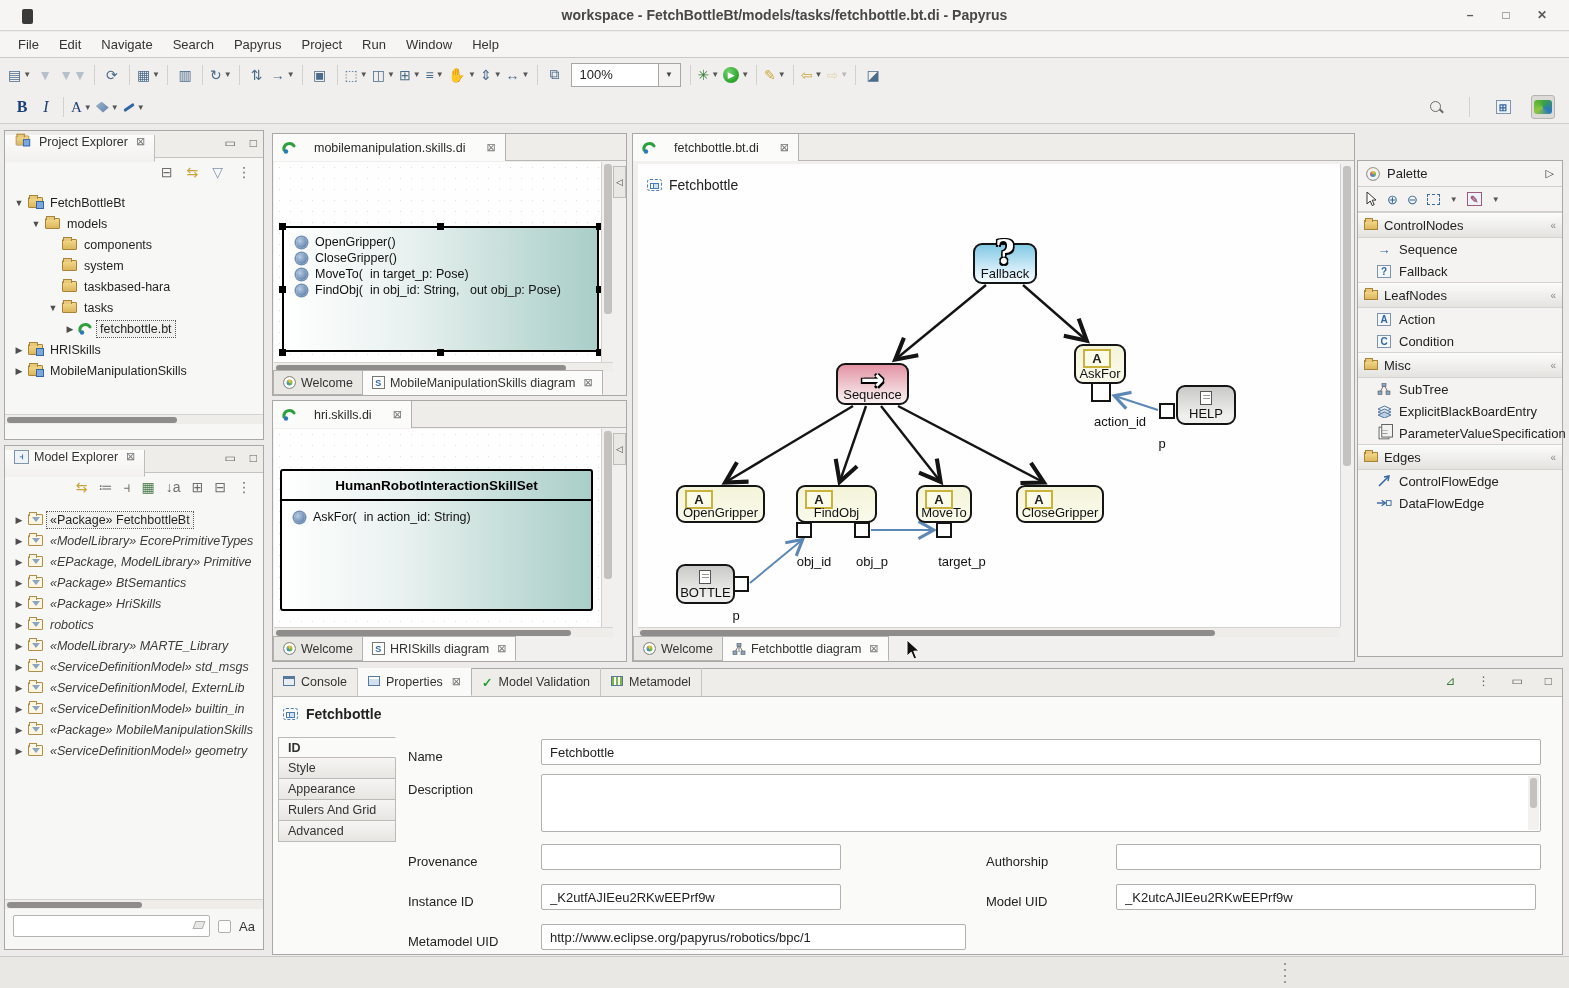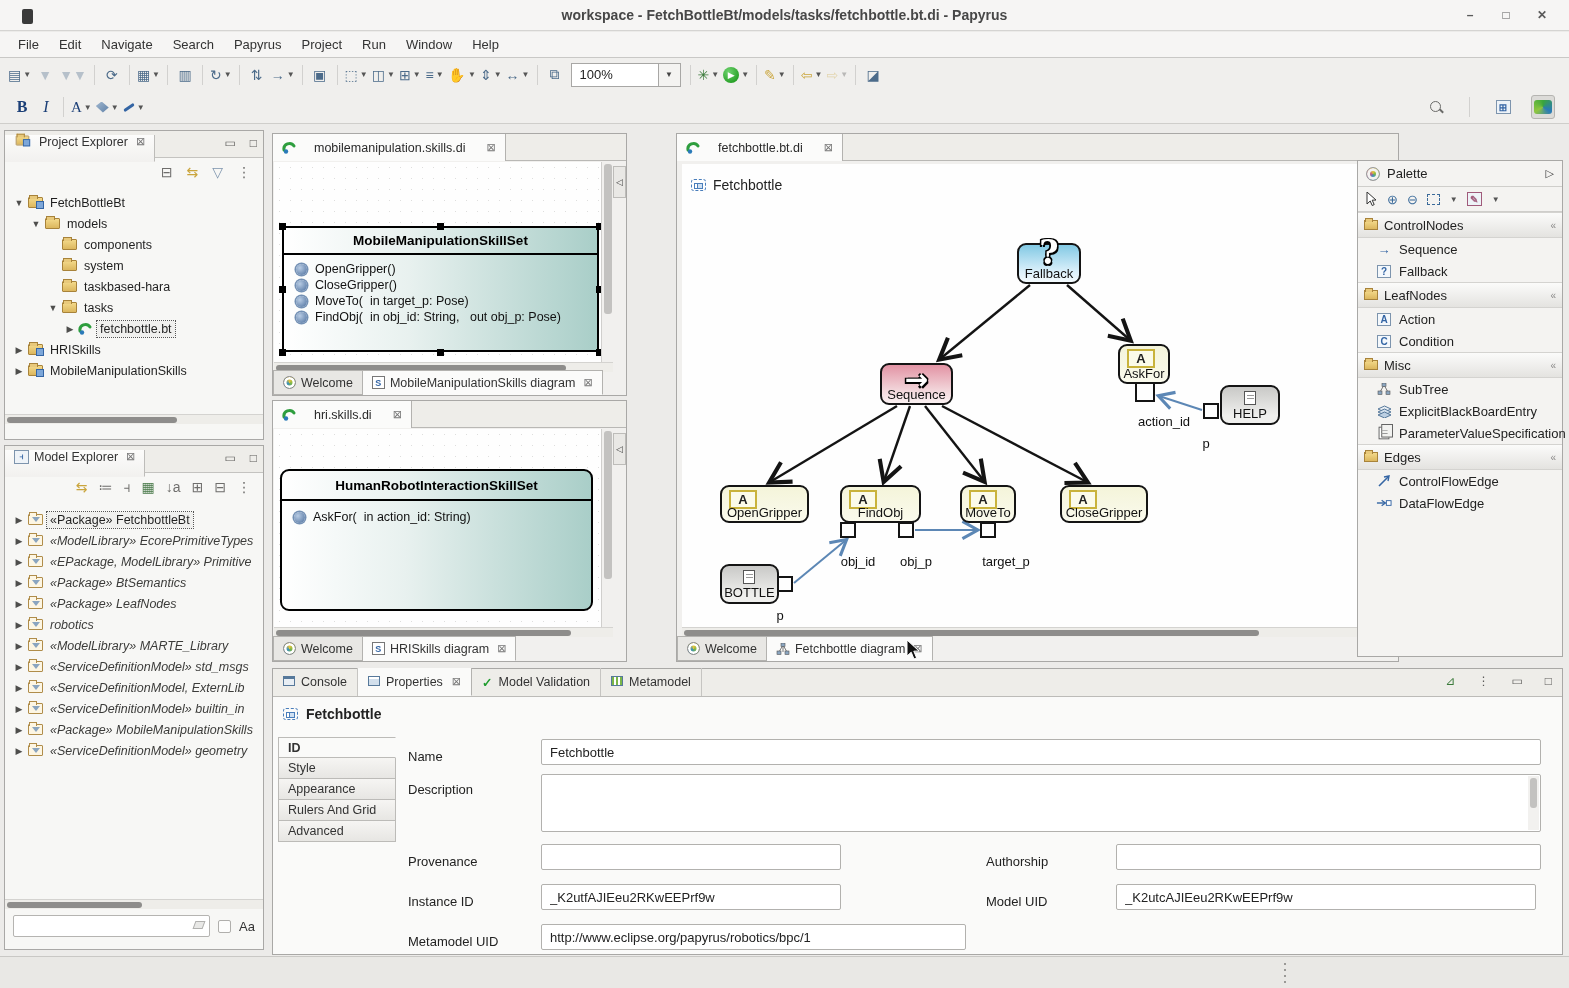--- a/index.html
+++ b/index.html
@@ -479,21 +479,21 @@
         <span class="tree-label italic">«EPackage, ModelLibrary» Primitive</span>
       </div>
       <div class="tree-row" style="padding-left: 6px;">
         <span class="tw">▶</span>
         <span class="pkg-icon"></span>
         <span class="tree-label italic">«Package» BtSemantics</span>
       </div>
       <div class="tree-row" style="padding-left: 6px;">
         <span class="tw">▶</span>
         <span class="pkg-icon"></span>
-        <span class="tree-label italic">«Package» LeafNodes</span>
+        <span class="tree-label italic">«Package» HriSkills</span>
       </div>
       <div class="tree-row" style="padding-left: 6px;">
         <span class="tw">▶</span>
         <span class="pkg-icon"></span>
         <span class="tree-label italic">robotics</span>
       </div>
       <div class="tree-row" style="padding-left: 6px;">
         <span class="tw">▶</span>
         <span class="pkg-icon"></span>
         <span class="tree-label italic">«ModelLibrary» MARTE_Library</span>
@@ -542,21 +542,20 @@
       <span class="papyrus-ic" style="width: 14px; height: 14px; flex: 0 0 auto;"><svg width="14" height="14" viewBox="0 0 14 14">
             <path d="M2,9 A5.5,5.5 0 0 1 12,5" fill="none" stroke="#2e9e3e" stroke-width="3" stroke-linecap="round"></path>
             <circle cx="4" cy="10.5" r="2.2" fill="#2a7ab8"></circle>
           </svg></span>
       <span>mobilemanipulation.skills.di</span>
       <span class="close-x">⊠</span>
     </div>
   </div>
   <div class="canvas" style="left:1px; top:28px; width:331px; height:200px;">
     <div class="classbox" style="left:8px; top:64px; width:317px; height:126px;">
-      <div class="title" style="height:27px;">MobileManipulationSkillSet</div>
       <div class="ops" id="skills-ops" style="padding-top:6px;">
           <div class="op-row"><span class="gear"></span><span>OpenGripper()</span></div>
           <div class="op-row"><span class="gear"></span><span>CloseGripper()</span></div>
           <div class="op-row"><span class="gear"></span><span>MoveTo(  in target_p: Pose)</span></div>
           <div class="op-row"><span class="gear"></span><span>FindObj(  in obj_id: String,   out obj_p: Pose)</span></div>
         </div>
     </div>
     <div id="skills-handles">
         <div class="handle" style="left: 5px; top: 61px;"></div>
         <div class="handle" style="left: 163px; top: 61px;"></div>
@@ -593,21 +592,21 @@
     <div class="etab">
       <span class="papyrus-ic" style="width: 14px; height: 14px; flex: 0 0 auto;"><svg width="14" height="14" viewBox="0 0 14 14">
             <path d="M2,9 A5.5,5.5 0 0 1 12,5" fill="none" stroke="#2e9e3e" stroke-width="3" stroke-linecap="round"></path>
             <circle cx="4" cy="10.5" r="2.2" fill="#2a7ab8"></circle>
           </svg></span>
       <span>hri.skills.di</span>
       <span class="close-x">⊠</span>
     </div>
   </div>
   <div class="canvas" style="left:1px; top:28px; width:331px; height:198px;">
-    <div class="classbox" style="left:6px; top:40px; width:313px; height:142px; border-radius:9px;">
+    <div class="classbox" style="left:6px; top:40px; width:313px; height:142px; border-radius:3px;">
       <div class="title" style="height:30px;">HumanRobotInteractionSkillSet</div>
       <div class="ops" id="hri-ops" style="padding-top:8px;">
           <div class="op-row"><span class="gear"></span><span>AskFor(  in action_id: String)</span></div>
         </div>
     </div>
   </div>
   <div class="vscroll" style="right:13px; top:28px; height:198px;">
       <div class="vthumb" style="top:2px; height:148px;"></div>
     </div>
   <div class="flyout-btn" style="right:0; top:32px;">◁</div>
@@ -620,21 +619,21 @@
         <span>Welcome</span>
       </div>
       <div class="btab active">
         <span style="width: 13px; height: 13px; border: 1px solid rgb(119, 119, 119); background: rgb(255, 255, 255); color: rgb(52, 101, 164); font-size: 9px; font-weight: bold; display: flex; align-items: center; justify-content: center;">S</span>
         <span>HRISkills diagram</span>
         <span class="close-x">⊠</span>
       </div>
     </div>
 </div>
 
-<div class="editor" style="left:632px; top:133px; width:723px; height:529px;margin-left:44px;">
+<div class="editor" style="left:632px; top:133px; width:723px; height:529px;">
   <div class="etabbar">
     <div class="etab">
       <span class="papyrus-ic" style="width: 14px; height: 14px; flex: 0 0 auto;"><svg width="14" height="14" viewBox="0 0 14 14">
             <path d="M2,9 A5.5,5.5 0 0 1 12,5" fill="none" stroke="#2e9e3e" stroke-width="3" stroke-linecap="round"></path>
             <circle cx="4" cy="10.5" r="2.2" fill="#2a7ab8"></circle>
           </svg></span>
       <span>fetchbottle.bt.di</span>
       <span class="close-x">⊠</span>
     </div>
   </div>

